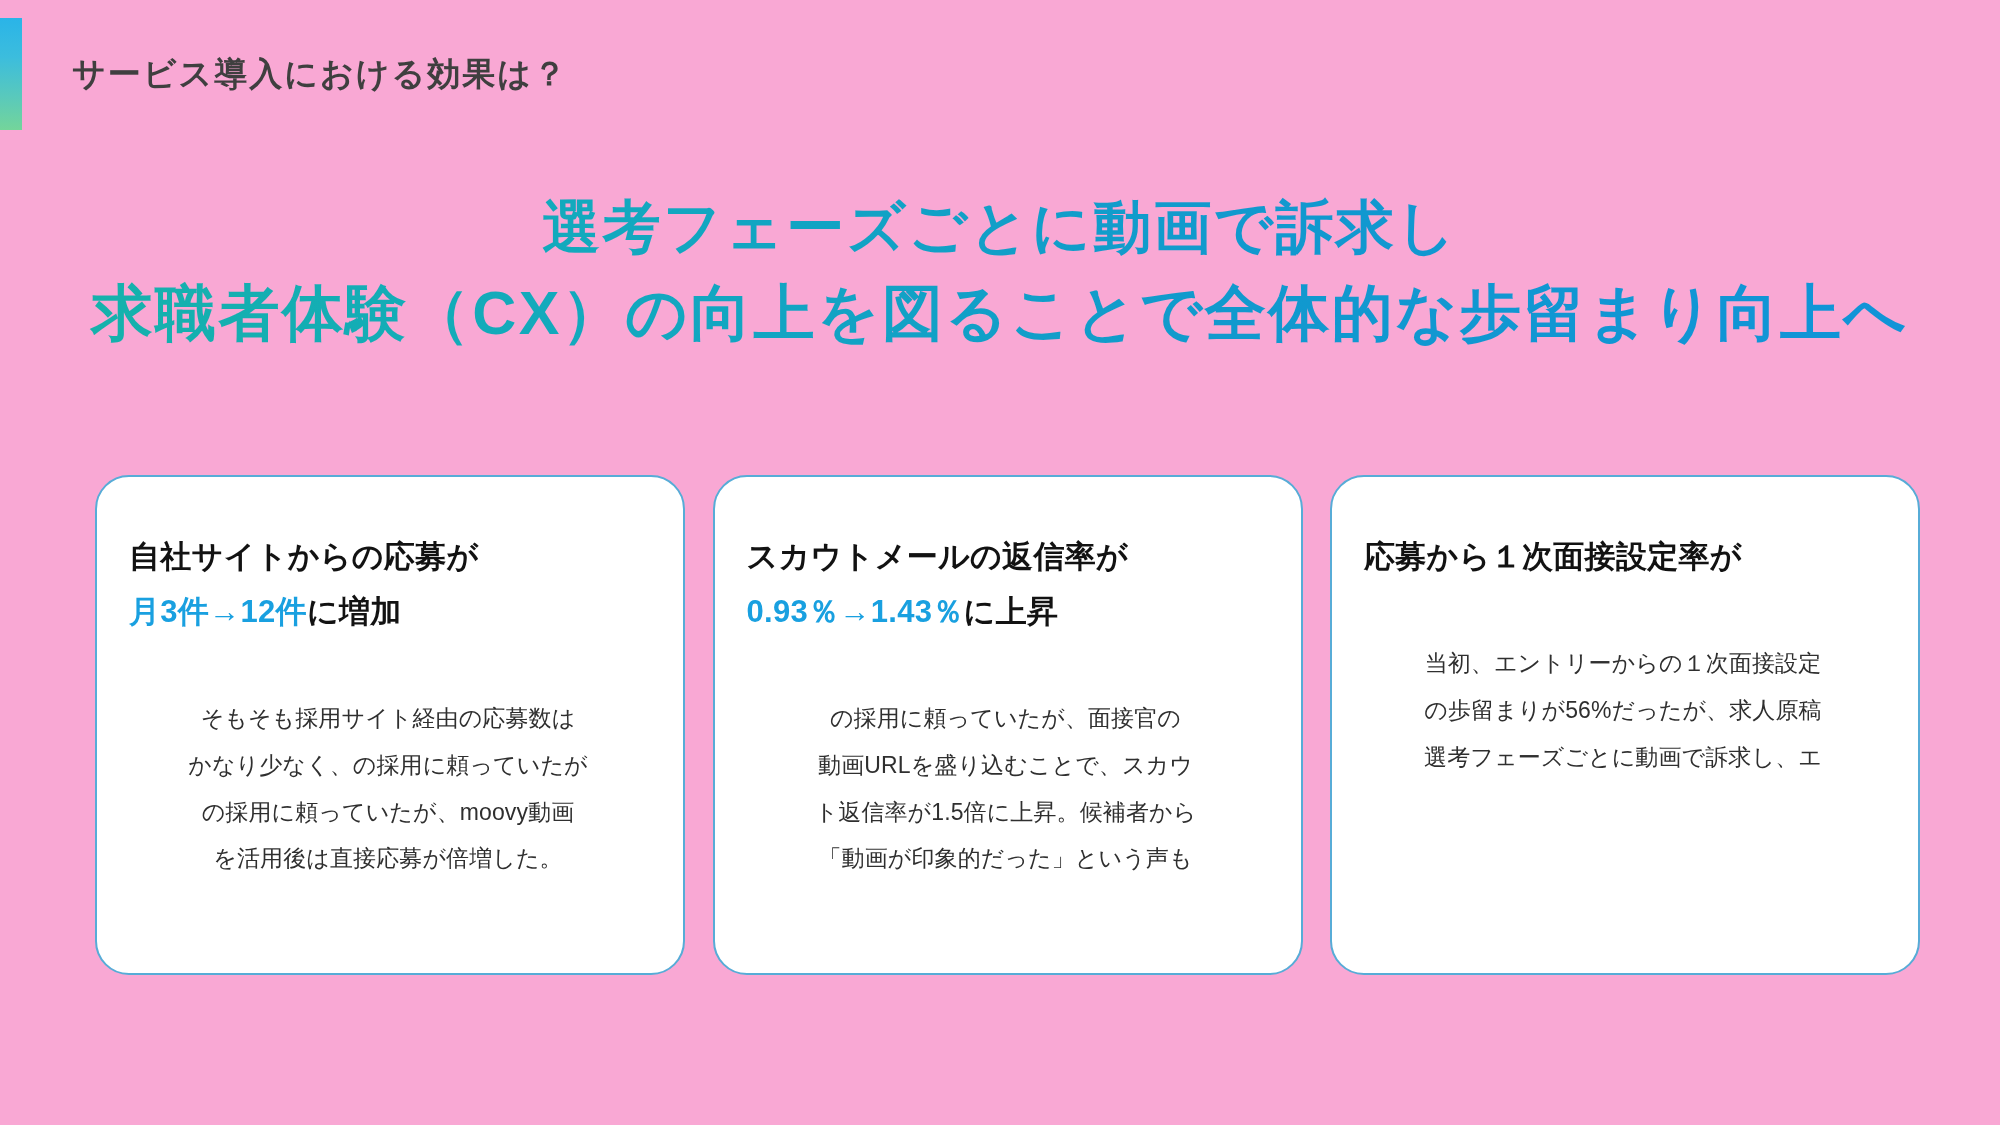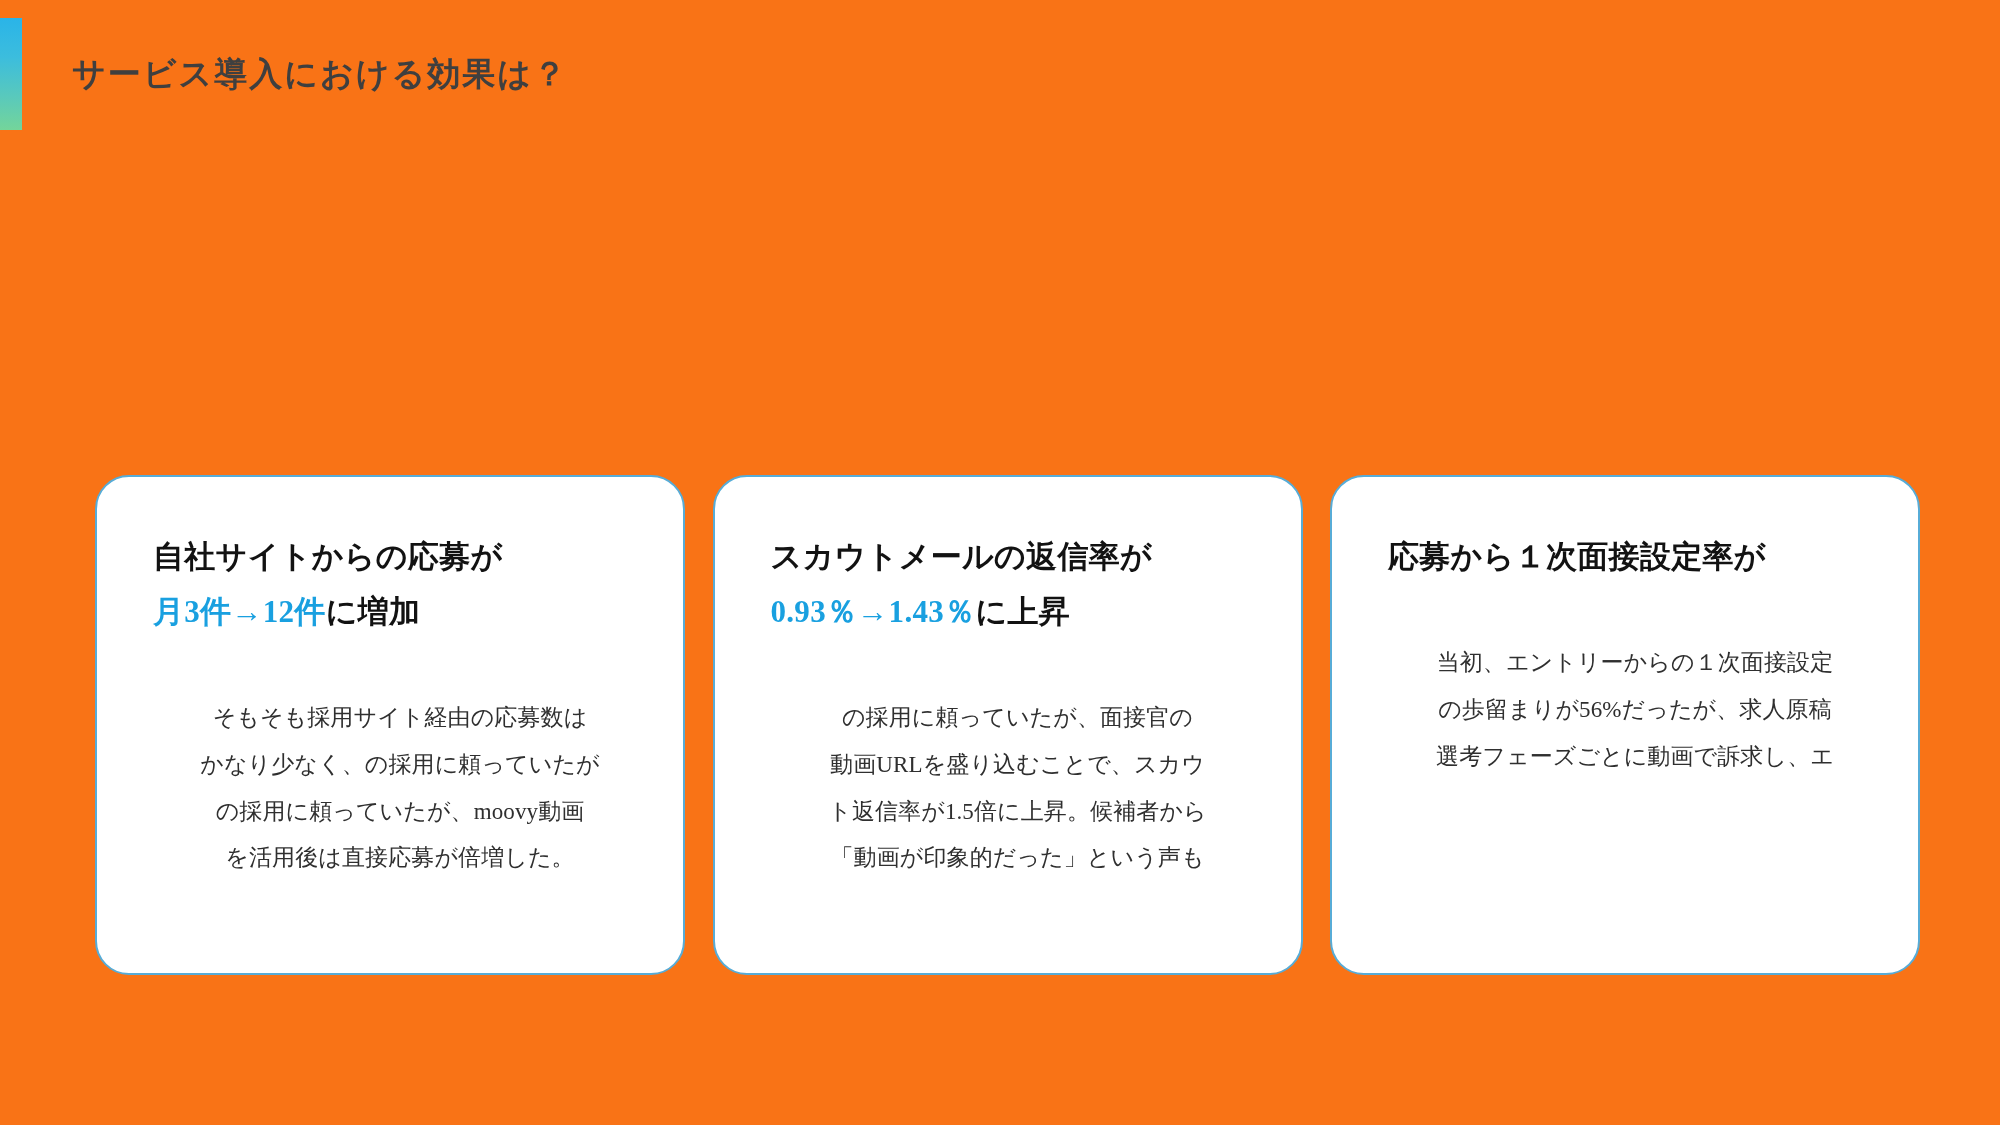--- a/index.html
+++ b/index.html
@@ -13,22 +13,21 @@
     font-family: "Liberation Sans", "DejaVu Sans", sans-serif;
     overflow: hidden;
     position: relative;
   }
 
   
   .slide {
     position: relative;
     width: 2000px;
     height: 1125px;
-    background: #f97316;
-    font-family: Liberation Serif, serif;
+    background: #f9a8d4;
   }
 
   
   .header {
     position: absolute;
     left: 0;
     top: 18px;
     height: 112px;
     display: flex;
     align-items: center;
@@ -83,21 +82,21 @@
     display: flex;
     justify-content: space-between;
   }
   .card {
     box-sizing: border-box;
     width: 590px;
     height: 500px;
     border: 2px solid #57ACD7;
     border-radius: 34px;
     background: #ffffff;
-    padding: 52px 36px 0 56px;
+    padding: 52px 36px 0 32px;
   }
   .card-heading {
     font-size: 31px;
     font-weight: 700;
     color: #121212;
     line-height: 1.78;
     letter-spacing: 0.01em;
     white-space: nowrap;
   }
   .card-heading .hl {
@@ -120,20 +119,24 @@
 </head>
 <body>
 
 <div class="slide">
 
   <div class="header">
     <div class="accent-bar"></div>
     <div class="header-title">サービス導入における効果は？</div>
   </div>
 
+  <div class="headline">
+    <span class="headline-line headline-line-1">選考フェーズごとに動画で訴求し</span>
+    <span class="headline-line headline-line-2">求職者体験（CX）の向上を図ることで全体的な歩留まり向上へ</span>
+  </div>
 
   <div class="cards">
 
     <div class="card">
       <div class="card-heading">
         <div>自社サイトからの応募が</div>
         <div><span class="hl">月3件→12件</span><span>に増加</span></div>
       </div>
       <div class="card-body">
         <span>そもそも採用サイト経由の応募数は</span>

